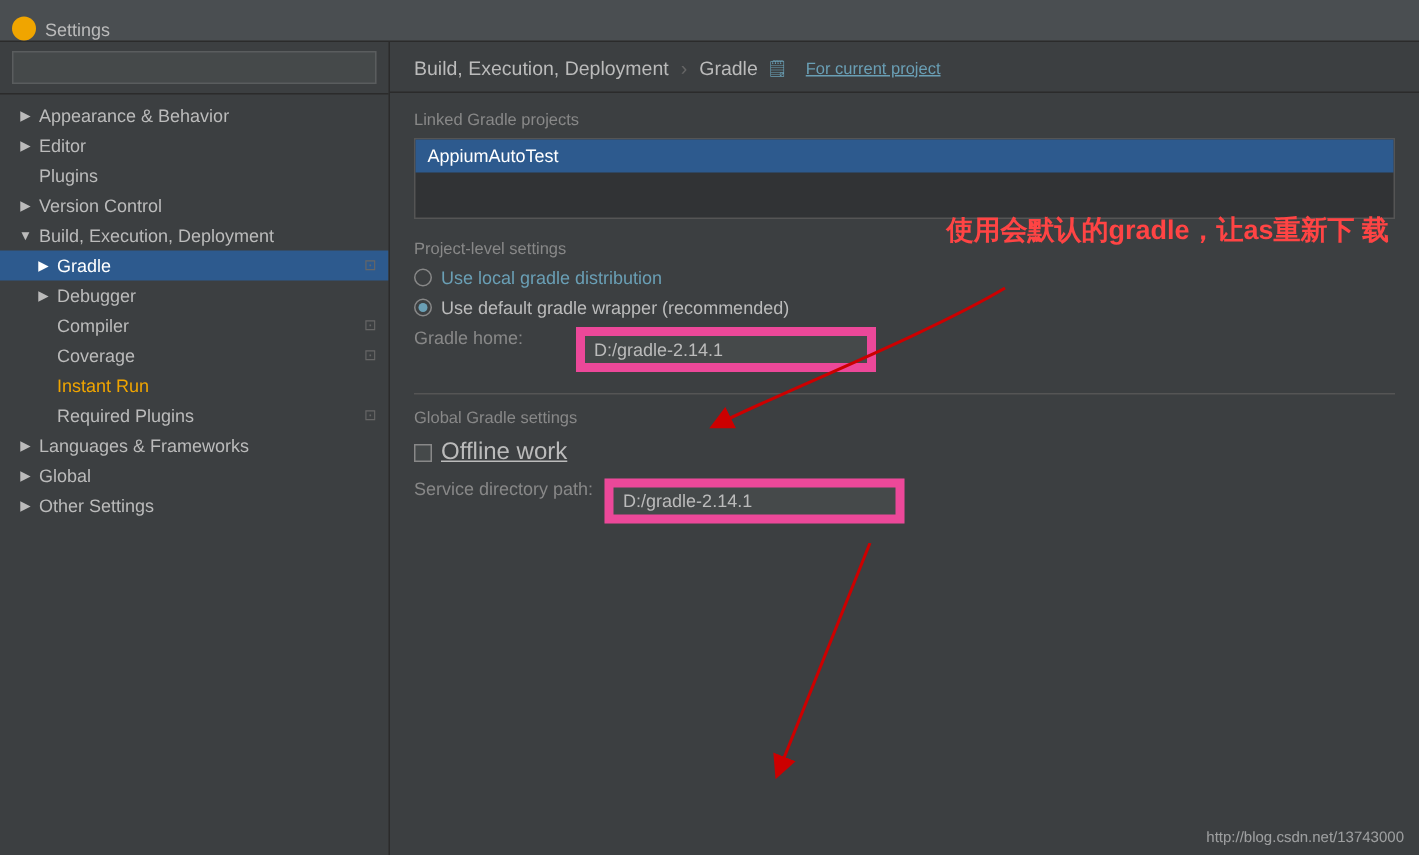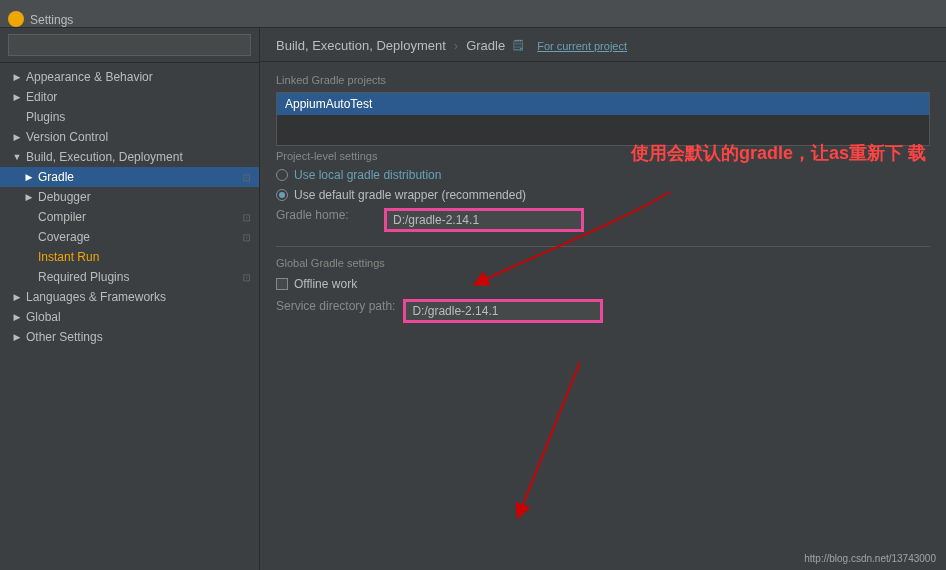--- a/index.html
+++ b/index.html
@@ -107,21 +107,21 @@
     .section-label {
       color: #888;
       font-size: 11px;
       margin-bottom: 6px;
     }
 
     
     .linked-projects-box {
       border: 1px solid #555;
       background: #313335;
-      margin-bottom: 4px;
+      margin-bottom: 14px;
     }
     .linked-item {
       padding: 4px 8px;
       font-size: 12px;
       cursor: pointer;
     }
     .linked-item.selected {
       background: #2d5a8e;
       color: #fff;
     }
@@ -166,21 +166,21 @@
       gap: 8px;
       margin-bottom: 10px;
     }
     .field-label {
       color: #888;
       font-size: 12px;
       min-width: 100px;
     }
     .field-input {
       background: #45494a;
-      border: 3px solid #ec4899;
+      border: 6px solid #ec4899;
       color: #bbb;
       padding: 2px 6px;
       font-size: 12px;
       min-width: 200px;
       outline: none;
     }
 
     .global-section-label {
       color: #888;
       font-size: 11px;
@@ -194,21 +194,21 @@
       gap: 6px;
       margin-bottom: 8px;
     }
     .checkbox-box {
       width: 12px;
       height: 12px;
       border: 1px solid #888;
       background: #45494a;
       flex-shrink: 0;
     }
-    .checkbox-label { color: #bbb; font-size: 12px; }
+    .checkbox-label { color: #bbb; font-size: 16px; text-decoration: underline; }
 
     
     .annotation-overlay {
       position: absolute;
       top: 80px;
       right: 20px;
       background: transparent;
       pointer-events: none;
     }
     .annotation-text {

